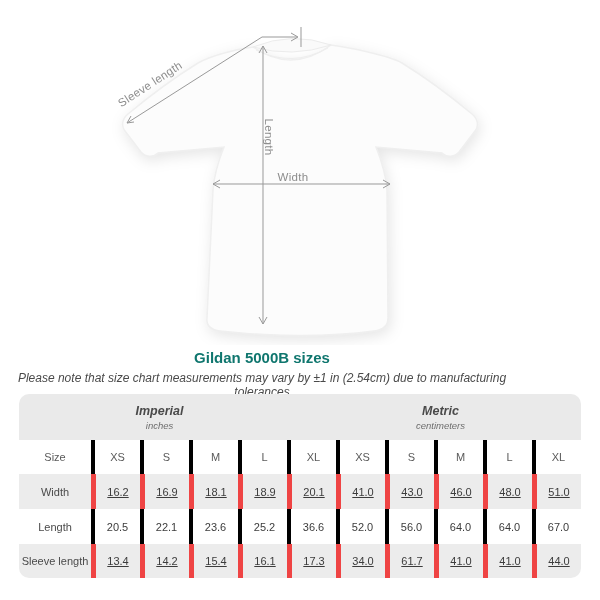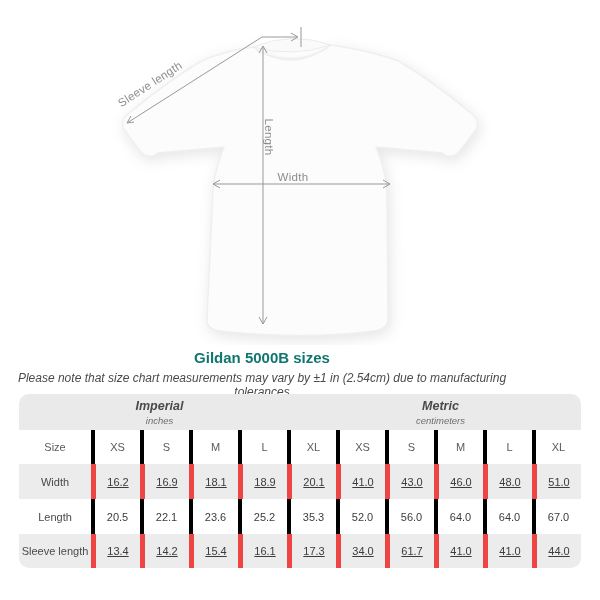--- a/index.html
+++ b/index.html
@@ -19,21 +19,21 @@
   .meas-label.wid{left:293px;top:177px;}
   
   .header-block{position:absolute;left:0;top:349px;width:524px;text-align:center;}
   .page-title{font-size:15px;font-weight:bold;color:#0f766e;}
   .page-note{margin-top:5px;font-size:12px;font-style:italic;color:#4a4a4a;}
   
   .size-table{
     position:absolute;left:19px;top:394px;width:562px;
     border-radius:10px;overflow:hidden;background:#fff;
   }
-  .group-row{display:flex;background:#eaeaea;height:36px;}
+  .group-row{display:flex;background:#eaeaea;height:46px;}
   .group{width:50%;display:flex;flex-direction:column;align-items:center;justify-content:center;gap:2px;}
   .g-label{font-size:12.5px;font-weight:bold;font-style:italic;color:#4a4a4a;}
   .g-sub{font-size:9.5px;font-style:italic;color:#6e6e6e;}
   .grid{display:grid;grid-template-columns:72px repeat(10,1fr);}
   .row-size{height:34px;}
   .row-data{height:35px;}
   .row-data.last{height:34px;}
   .r-white{background:#ffffff;}
   .r-gray{background:#ececec;}
   .cell{display:flex;align-items:center;justify-content:center;font-size:11px;color:#3c3c3c;}
@@ -144,21 +144,21 @@
     <div class="cell">48.0</div>
     <div class="cell">51.0</div>
   </div>
 
   <div class="grid row-data r-white">
     <div class="cell rl">Length</div>
     <div class="cell">20.5</div>
     <div class="cell">22.1</div>
     <div class="cell">23.6</div>
     <div class="cell">25.2</div>
-    <div class="cell">35.3</div>
+    <div class="cell">36.6</div>
     <div class="cell gd">52.0</div>
     <div class="cell">56.0</div>
     <div class="cell">64.0</div>
     <div class="cell">64.0</div>
     <div class="cell">67.0</div>
   </div>
 
   <div class="grid row-data last r-gray">
     <div class="cell rl">Sleeve length</div>
     <div class="cell">13.4</div>

